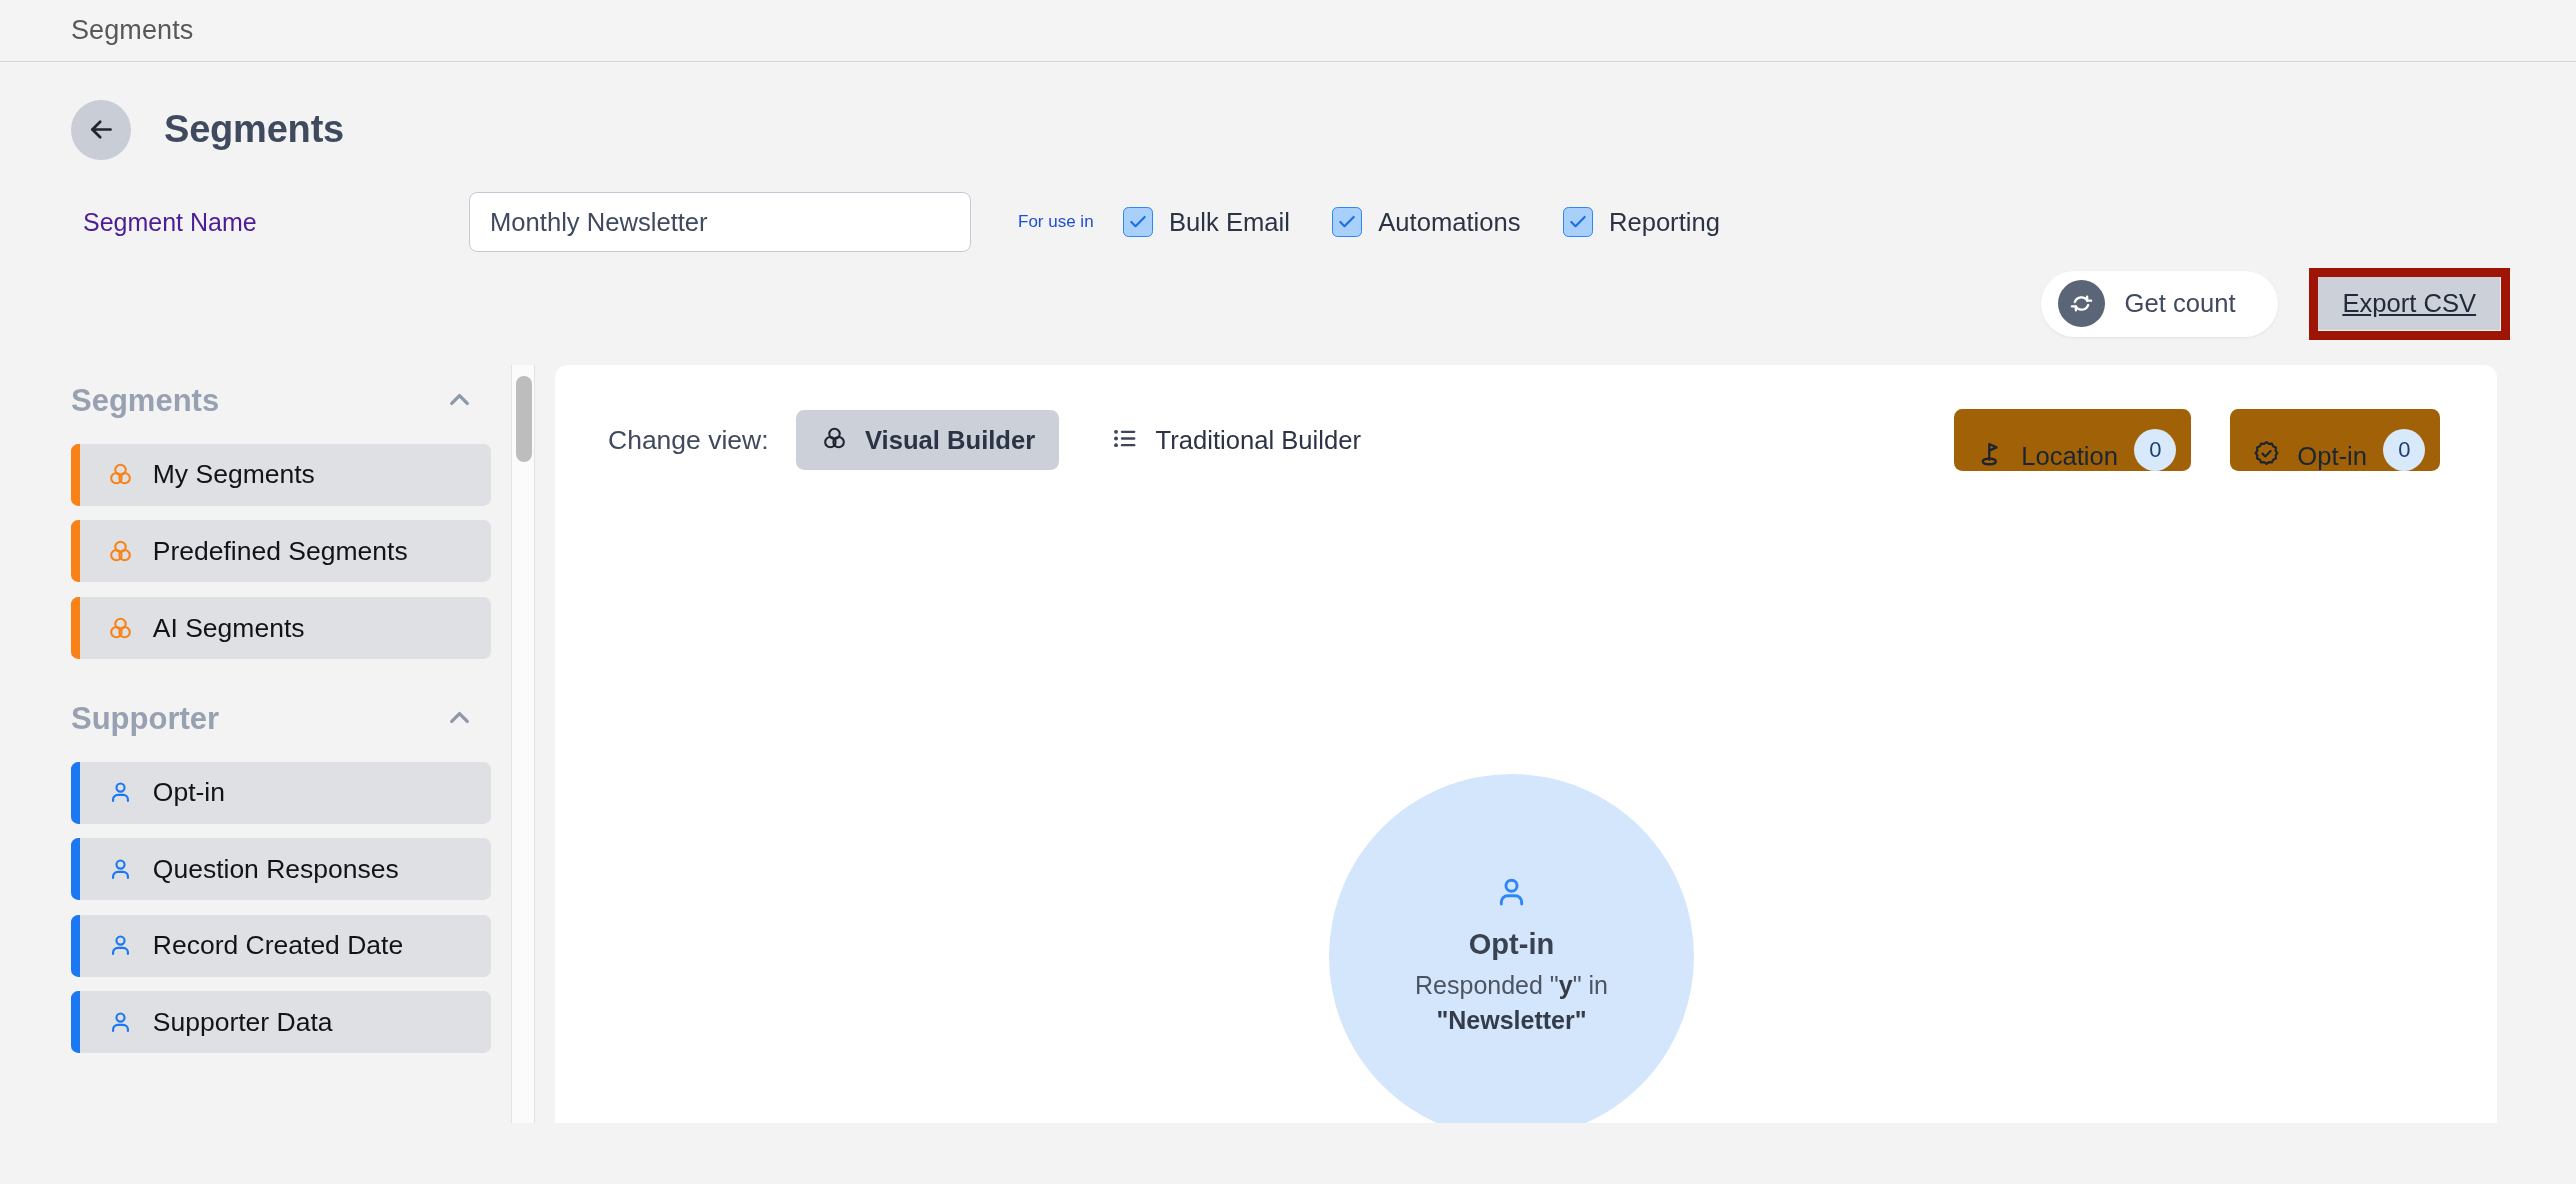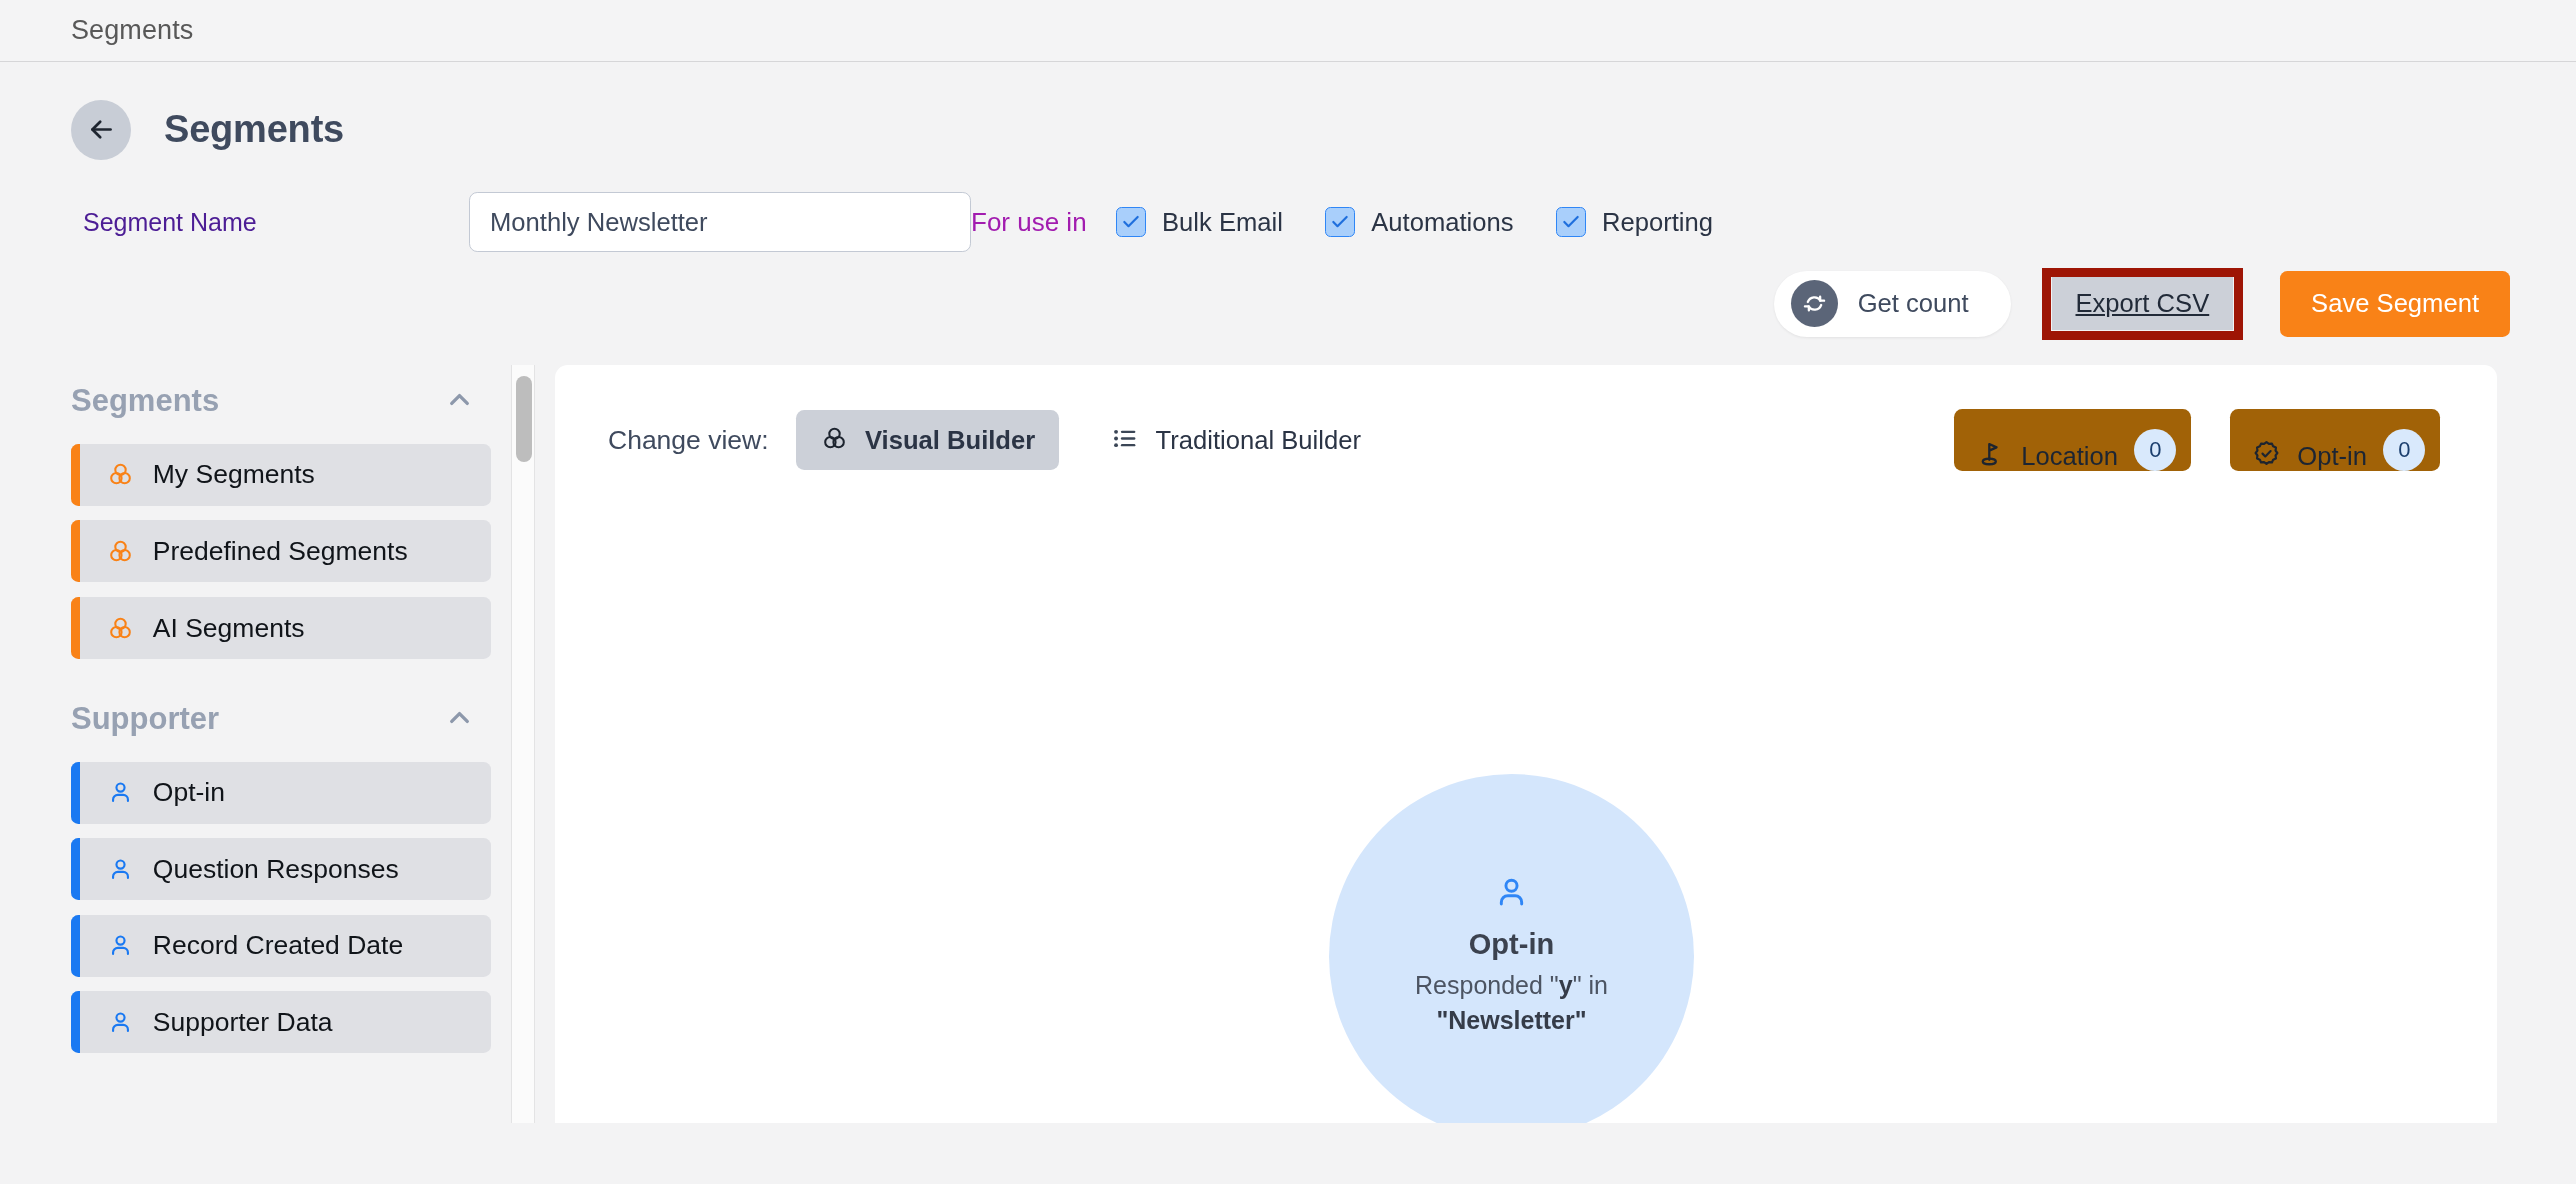--- a/index.html
+++ b/index.html
@@ -80,22 +80,23 @@
     border: 1.8px solid #c3c9d4;
     border-radius: 8.2px;
     background: #ffffff;
     font-family: "Liberation Sans", sans-serif;
     font-size: 25.6px;
     color: #3f4a5e;
     padding: 0 20px;
     outline: none;
   }
   .foruse-label {
-    font-size: 26px;
-    color: #a21caf;
+    font-size: 17px;
+    color: #1d4ed8;
+    margin-left: 47px;
     flex: 0 0 auto;
   }
   .checkbox-group {
     display: flex;
     align-items: center;
     margin-left: 29px;
   }
   .checkbox-item {
     display: flex;
     align-items: center;
@@ -449,21 +450,20 @@
         <path d="M6.7 14.6a6.3 6.3 0 0 0 11.2-1.2"></path>
       </svg>
     </span>
     <span class="get-count-label">Get count</span>
   </div>
 
   <div class="export-highlight">
     <button class="export-btn">Export CSV</button>
   </div>
 
-  <button class="save-btn">Save Segment</button>
 </div>
 
 <div class="body-area">
 
   <div class="sidebar">
 
     <div class="sidebar-section-header">
       <span class="sidebar-section-title">Segments</span>
       <span>
         <svg width="31" height="31" viewBox="0 0 24 24" fill="none" stroke="#8d98ab" stroke-width="2.6" stroke-linecap="round" stroke-linejoin="round">

